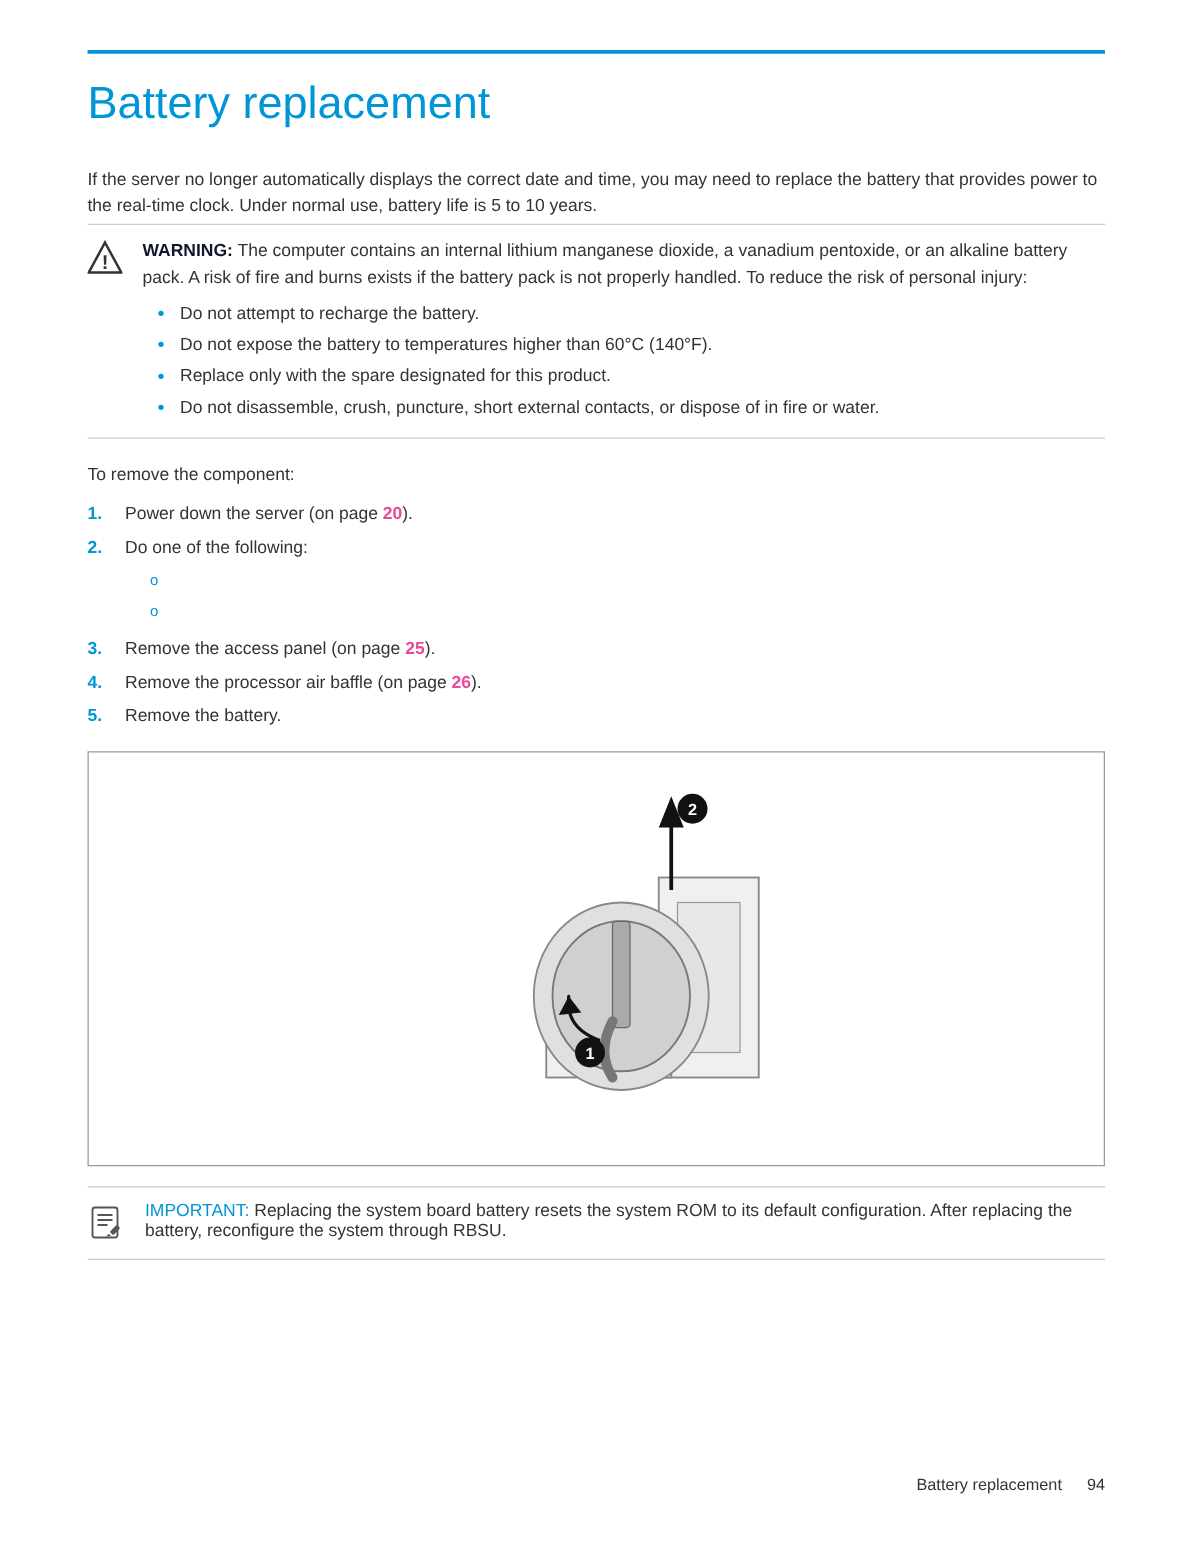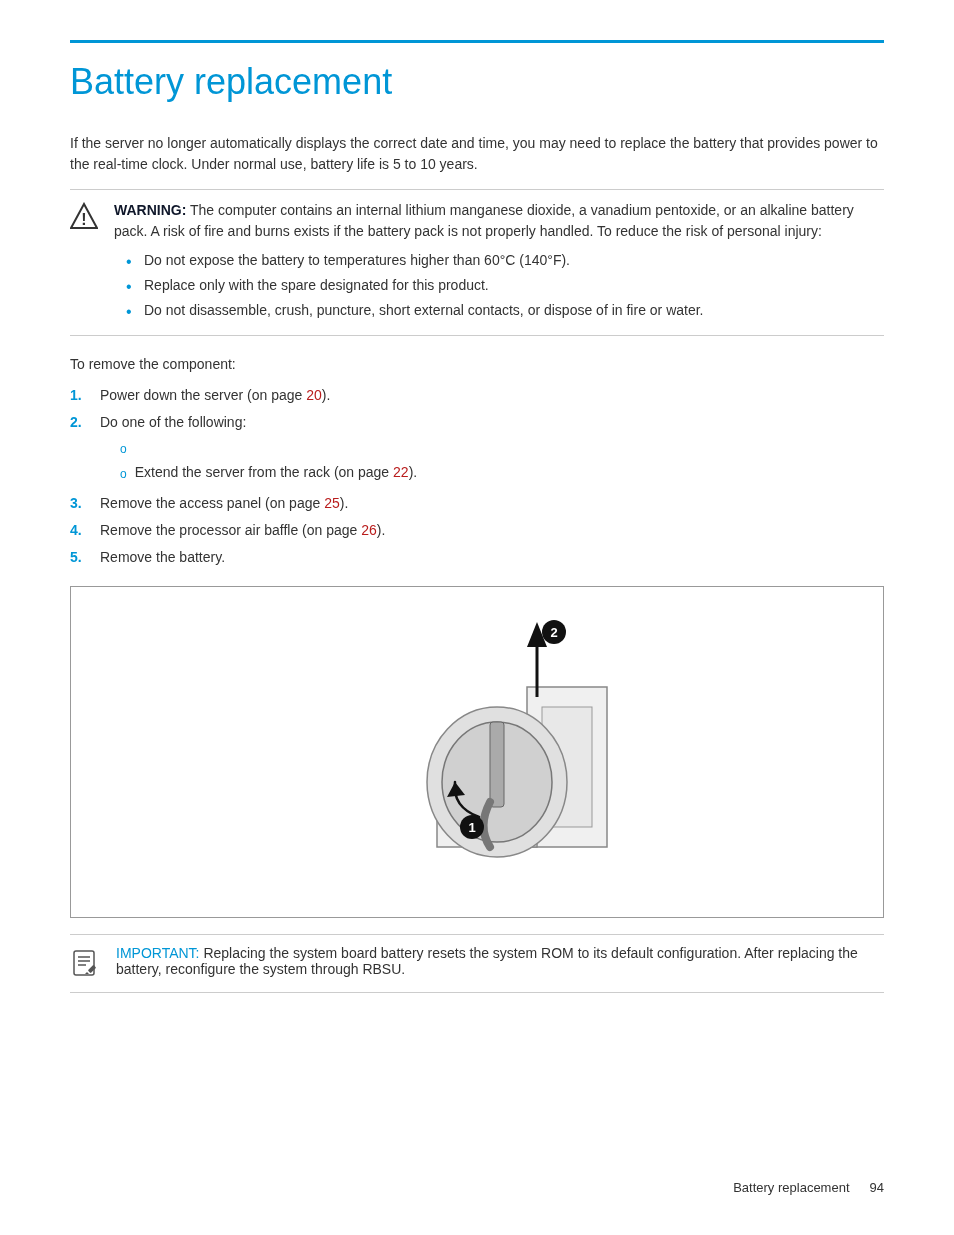--- a/index.html
+++ b/index.html
@@ -22,21 +22,21 @@
       border-top: 3px solid #0096d6;
       margin-bottom: 18px;
     }
     .page-title {
       font-size: 36px;
       font-weight: 400;
       color: #0096d6;
       margin-bottom: 30px;
     }
     .intro-text {
-      margin-bottom: 14px;
+      margin-bottom: 4px;
       line-height: 1.5;
     }
     .warning-box {
       border-top: 1px solid #ccc;
       border-bottom: 1px solid #ccc;
       padding: 10px 0;
       margin-bottom: 18px;
       display: flex;
       gap: 14px;
       align-items: flex-start;
@@ -107,22 +107,23 @@
       margin-bottom: 4px;
       line-height: 1.5;
     }
     .sub-bullet {
       color: #0096d6;
       font-size: 12px;
       margin-top: 3px;
       flex-shrink: 0;
     }
     a.link {
-      color: #b91c1c;
+      color: #ec4899;
       text-decoration: none;
+      font-weight: bold;
     }
     .figure-box {
       border: 1px solid #999;
       margin: 18px 0 16px 0;
       display: flex;
       justify-content: center;
       align-items: center;
       padding: 20px;
       min-height: 320px;
     }
@@ -177,20 +178,21 @@
   <div class="warning-box">
     <div class="warning-icon">
       <svg viewBox="0 0 28 28" xmlns="http://www.w3.org/2000/svg">
         <polygon points="14,2 27,26 1,26" fill="none" stroke="#333" stroke-width="2"></polygon>
         <text x="14" y="23" text-anchor="middle" font-size="16" font-weight="bold" fill="#333">!</text>
       </svg>
     </div>
     <div class="warning-content">
       <span class="warning-label">WARNING:</span><span> The computer contains an internal lithium manganese dioxide, a vanadium pentoxide, or an alkaline battery pack. A risk of fire and burns exists if the battery pack is not properly handled. To reduce the risk of personal injury:</span>
       <ul class="bullet-list">
+        <li><span>Do not attempt to recharge the battery.</span></li>
         <li><span>Do not expose the battery to temperatures higher than 60°C (140°F).</span></li>
         <li><span>Replace only with the spare designated for this product.</span></li>
         <li><span>Do not disassemble, crush, puncture, short external contacts, or dispose of in fire or water.</span></li>
       </ul>
     </div>
   </div>
 
   <p class="section-text">To remove the component:</p>
 
   <ol class="steps-list">
@@ -203,21 +205,20 @@
     <li>
       <span class="step-num">2.</span>
       <span class="step-content">
         <span>Do one of the following:</span>
         <ul class="sub-steps">
           <li>
             <span class="sub-bullet">o</span>
           </li>
           <li>
             <span class="sub-bullet">o</span>
-            <span>Extend the server from the rack (on page <a class="link" href="#">22</a>).</span>
           </li>
         </ul>
       </span>
     </li>
     <li>
       <span class="step-num">3.</span>
       <span class="step-content">
         <span>Remove the access panel (on page </span><a class="link" href="#">25</a><span>).</span>
       </span>
     </li>

